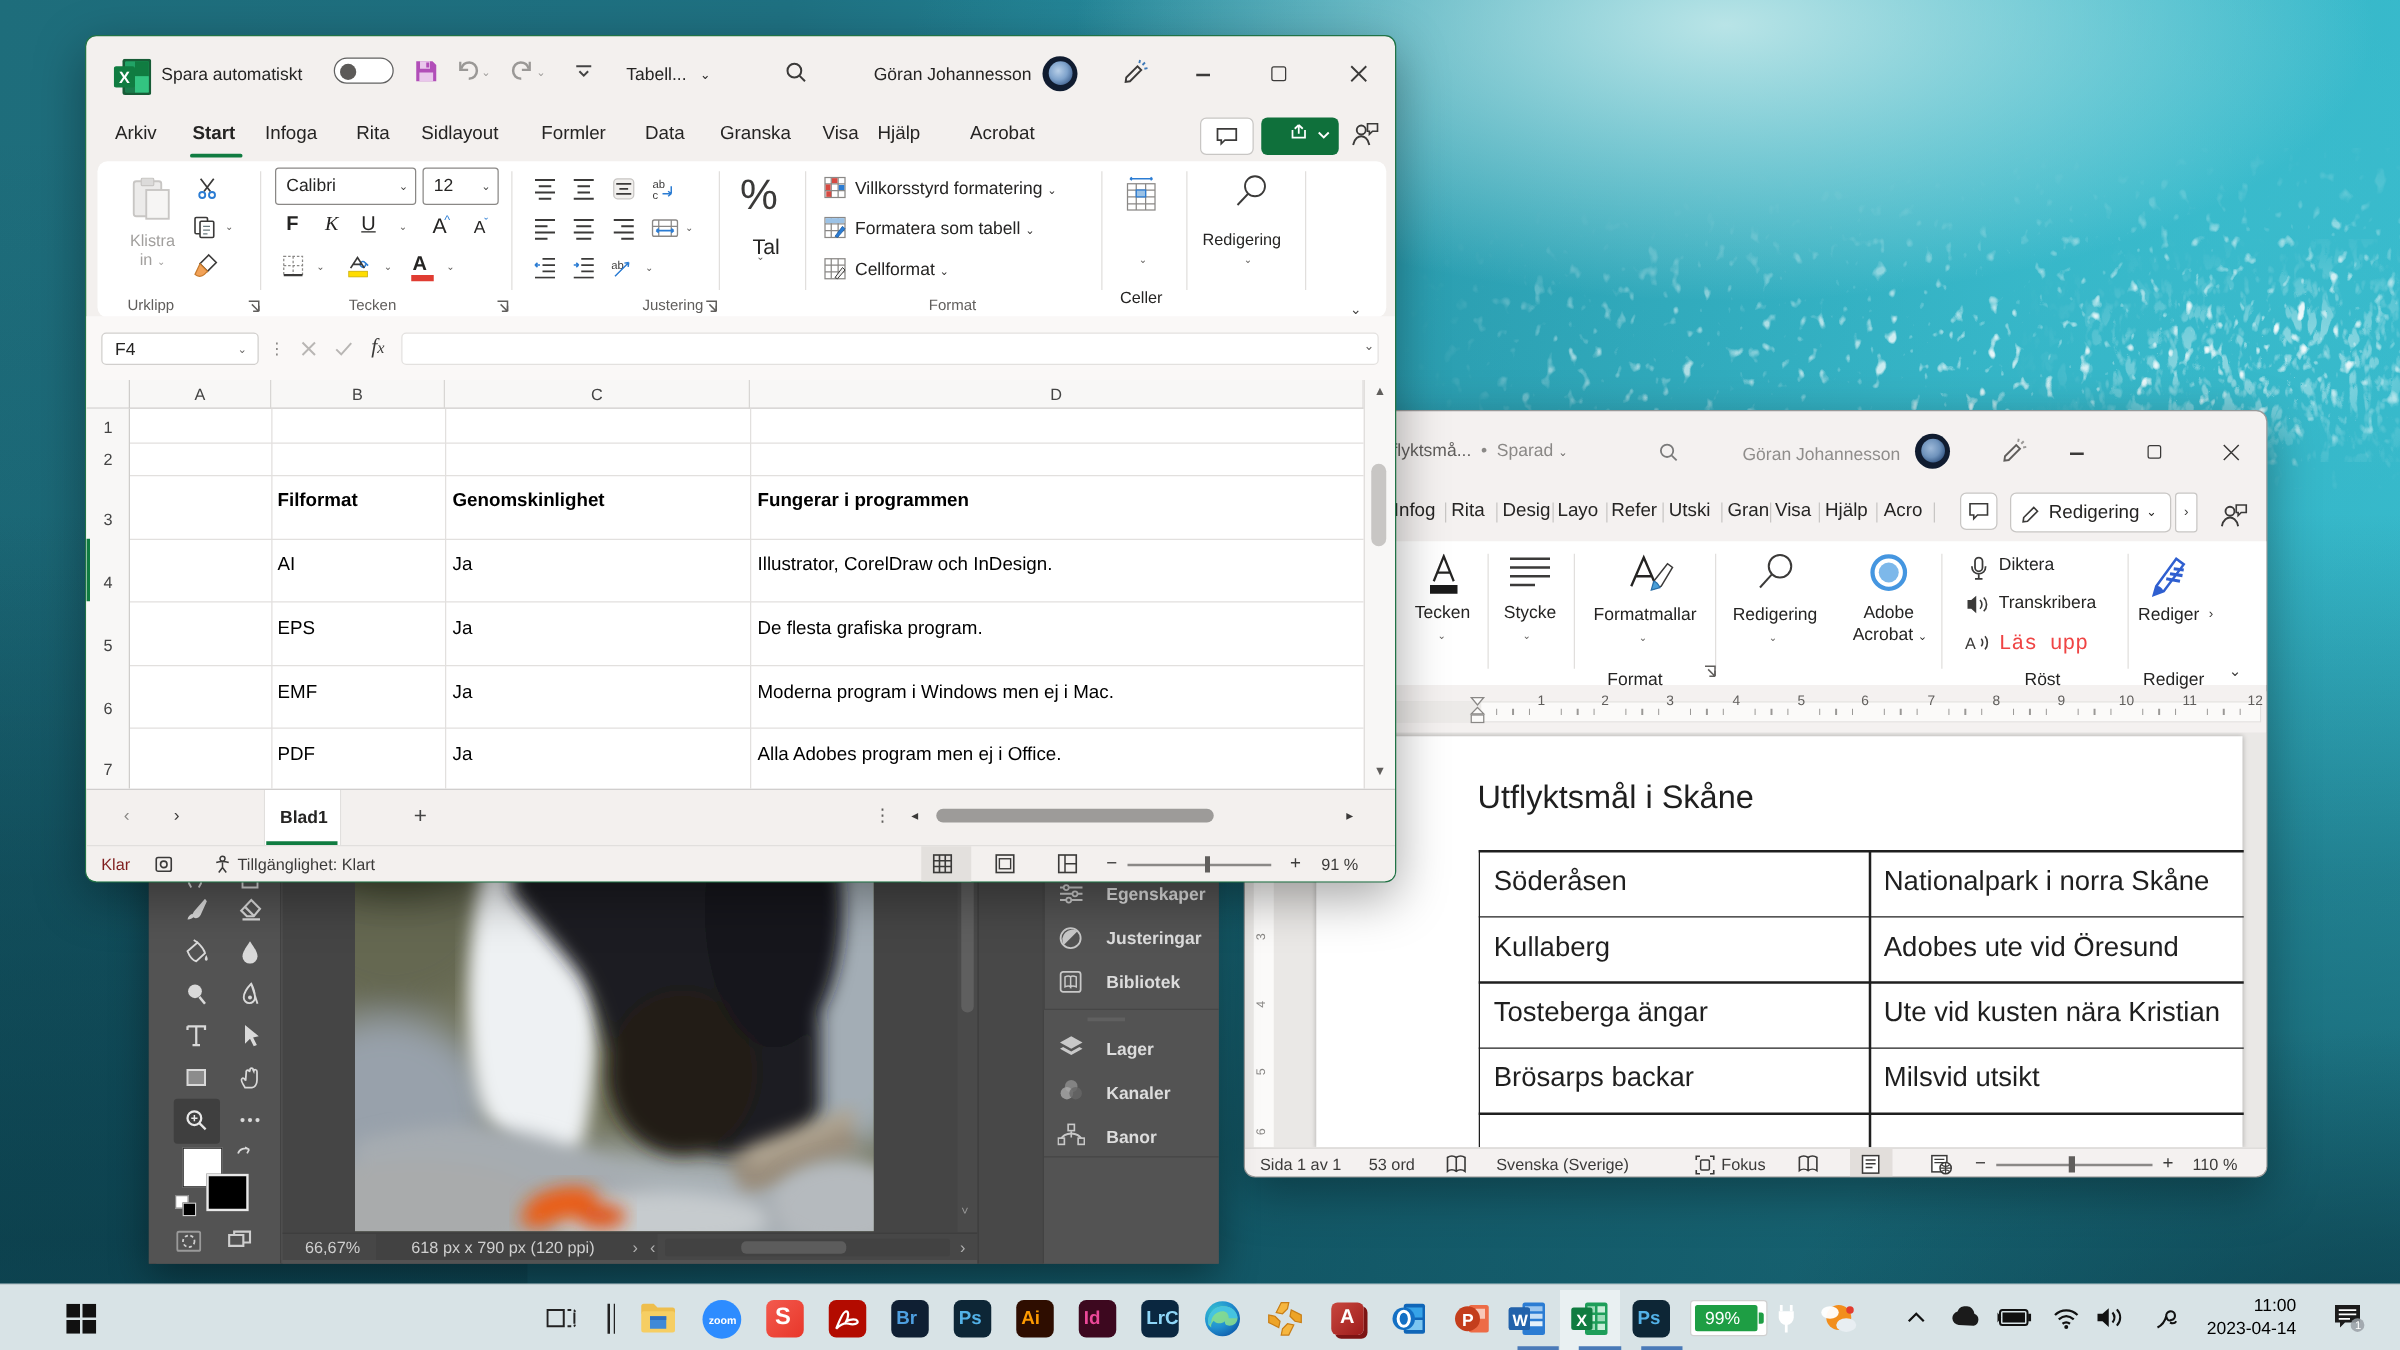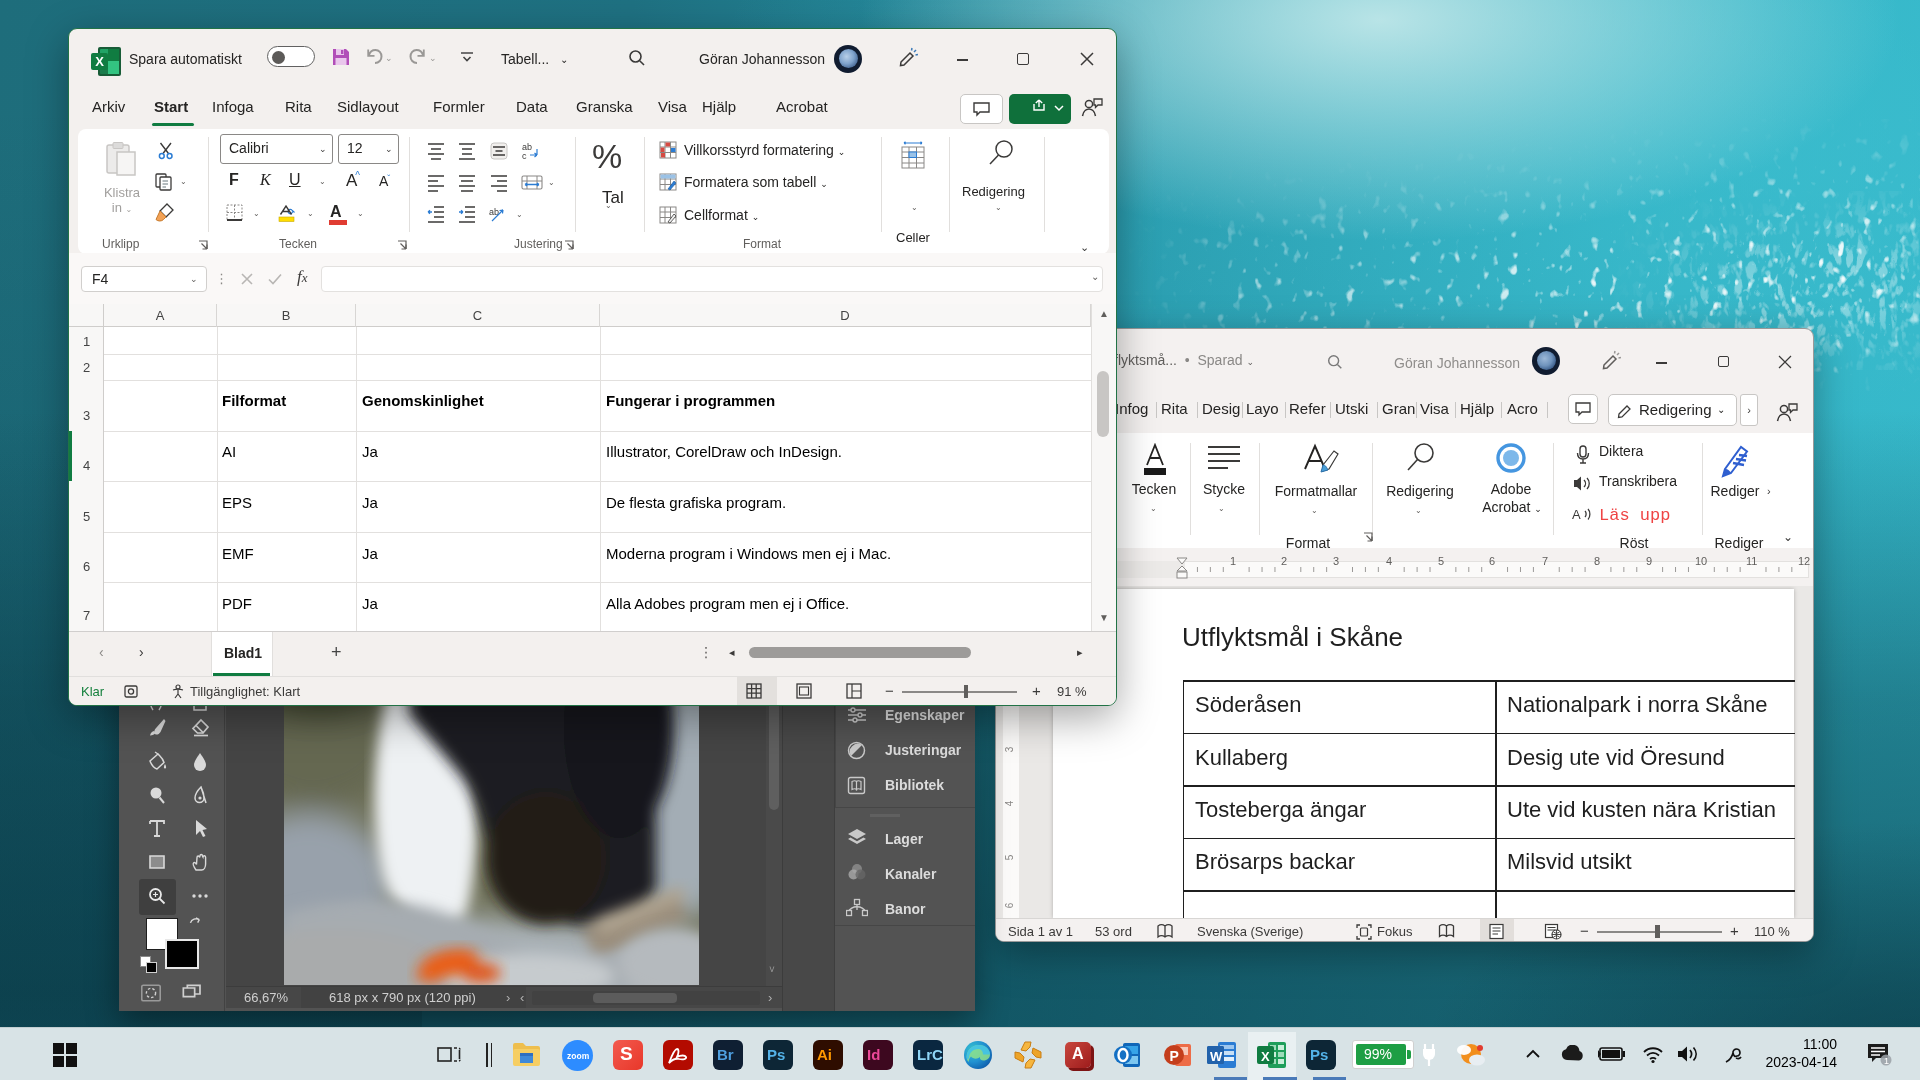--- a/index.html
+++ b/index.html
@@ -266,21 +266,21 @@
       <div class="abs" style="left:187px;top:94px;width:611px;height:238px;border-left:1.5px solid #1f1f1f;"></div>
       <div class="wtb" style="top:94px;"></div>
       <div class="wtb" style="top:146.5px;"></div>
       <div class="wtb" style="top:199px;"></div>
       <div class="wtb" style="top:251.5px;"></div>
       <div class="wtb" style="top:304px;"></div>
       <div class="abs" style="left:499px;top:94px;width:1.5px;height:238px;background:#1f1f1f;"></div>
       <div class="wct" style="left:199px;top:106px;">Söderåsen</div>
       <div class="wct" style="left:511px;top:106px;">Nationalpark i norra Skåne</div>
       <div class="wct" style="left:199px;top:159px;">Kullaberg</div>
-      <div class="wct" style="left:511px;top:159px;">Desig ute vid Öresund</div>
+      <div class="wct" style="left:511px;top:159px;">Adobes ute vid Öresund</div>
       <div class="wct" style="left:199px;top:211px;">Tosteberga ängar</div>
       <div class="wct" style="left:511px;top:211px;">Ute vid kusten nära Kristian</div>
       <div class="wct" style="left:199px;top:263px;">Brösarps backar</div>
       <div class="wct" style="left:511px;top:263px;">Milsvid utsikt</div>
     </div>
 
     <div class="abs" style="left:0px;top:589px;width:819px;height:25px;background:#f4f1f0;border-top:1px solid #d8d6d4;font-size:13px;color:#3b3a39;">
       <span class="abs" style="left:12px;top:5px;">Sida 1 av 1</span>
       <span class="abs" style="left:99px;top:5px;">53 ord</span>
       <svg class="abs" style="left:160px;top:4px;" width="18" height="17" viewBox="0 0 18 17">
@@ -881,21 +881,21 @@
         <div class="abs" style="left:1px;top:41px;width:57px;height:3px;background:#107c41;"></div>
       </div>
       <span class="abs" style="left:262px;top:10px;color:#444;font-size:18px;">+</span>
       <span class="abs" style="left:630px;top:12px;color:#605e5c;font-size:14px;">⋮</span>
       <div class="abs" style="left:660px;top:14px;width:8px;height:12px;color:#3b3a39;font-size:11px;">◂</div>
       <div class="abs" style="left:680px;top:15px;width:222px;height:11px;background:#9d9b99;border-radius:6px;"></div>
       <div class="abs" style="left:1008px;top:14px;width:8px;height:12px;color:#3b3a39;font-size:11px;">▸</div>
     </div>
 
     <div id="statusbar" class="abs" style="left:0px;top:647px;width:1047px;height:30px;background:#f3f0ee;border-top:1px solid #e1dfdd;">
-      <span class="abs" style="left:12px;top:7px;font-size:13px;color:#15803d;">Klar</span>
+      <span class="abs" style="left:12px;top:7px;font-size:13px;color:#7f1d1d;">Klar</span>
       <svg class="abs" style="left:55px;top:7px;" width="17" height="16" viewBox="0 0 17 16">
         <rect x="1" y="2" width="12" height="11" rx="1.5" fill="none" stroke="#3b3a39" stroke-width="1.3"></rect>
         <circle cx="7" cy="7.5" r="2.6" fill="none" stroke="#3b3a39" stroke-width="1.3"></circle>
         <path d="M13 5 l3 -2 v9 l-3 -2" fill="none" stroke="#3b3a39" stroke-width="0"></path>
       </svg>
       <svg class="abs" style="left:100px;top:6px;" width="18" height="18" viewBox="0 0 18 18">
         <circle cx="9" cy="4" r="2" fill="none" stroke="#3b3a39" stroke-width="1.2"></circle>
         <path d="M4 7 C7 6 11 6 14 7 M9 7 V11 M9 11 L6 15 M9 11 L12 15" fill="none" stroke="#3b3a39" stroke-width="1.2"></path>
       </svg>
       <span class="abs" style="left:121px;top:7px;font-size:13px;color:#3b3a39;">Tillgänglighet: Klart</span>

